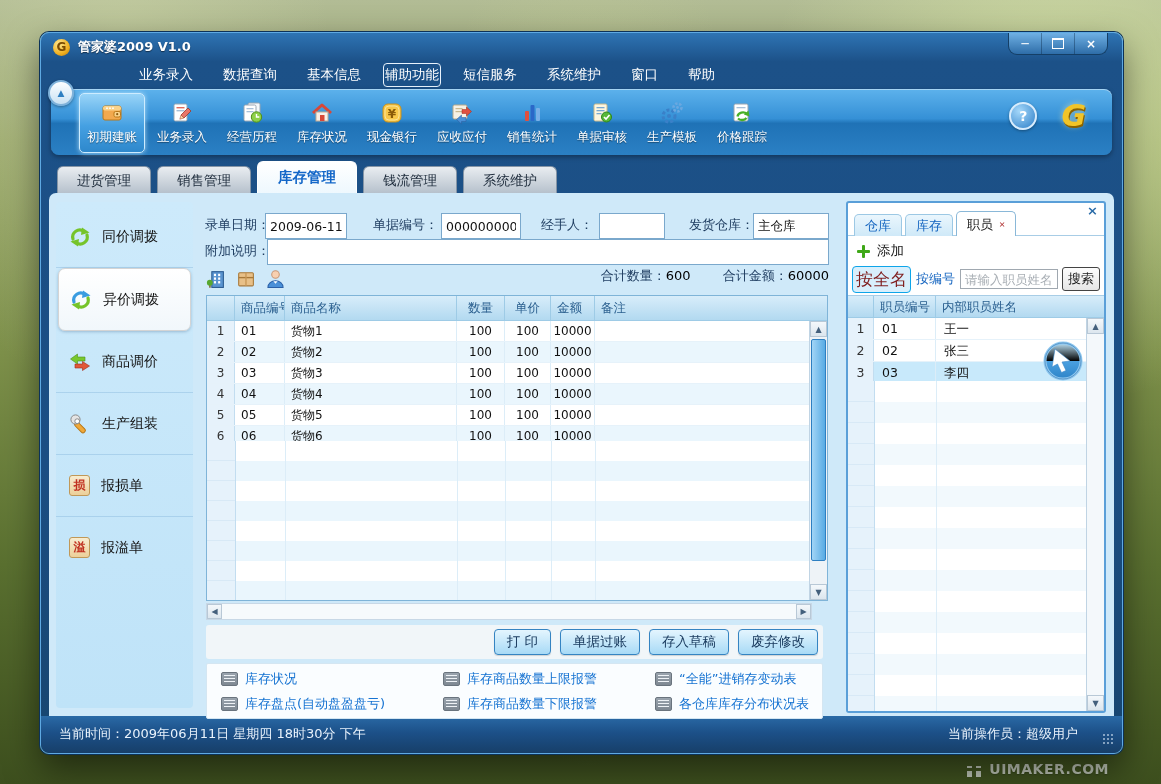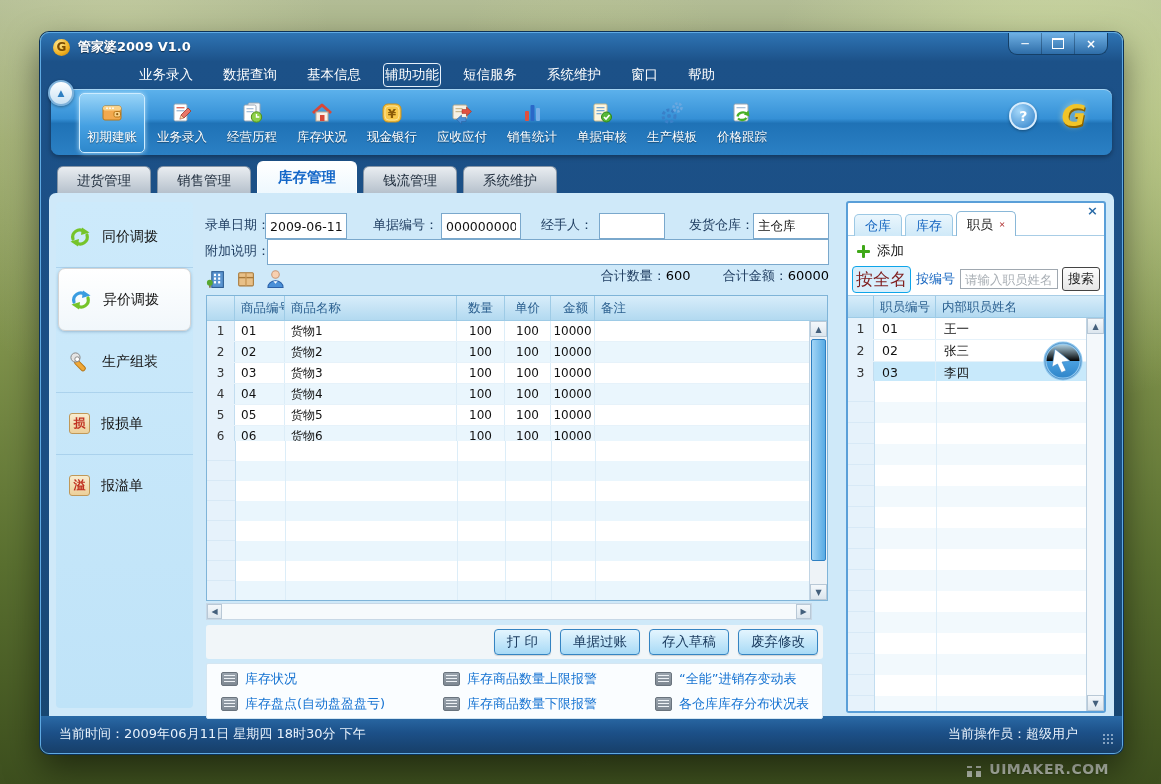--- a/index.html
+++ b/index.html
@@ -84,21 +84,21 @@
   .cname{width:172px;padding-left:6px;}
   .cqty{width:48px;text-align:center;}
   .cprice{width:46px;text-align:center;}
   .camt{width:44px;text-align:center;}
   .cnote{flex:1;border-right:none;}
   .hnum{width:28px;padding:0;}
   .hcode{width:50px;}
   .hname{width:172px;}
   .hqty{width:48px;text-align:center;}
   .hprice{width:46px;text-align:center;}
-  .hamt{width:44px;text-align:right;}
+  .hamt{width:44px;text-align:left;}
   .hnote{flex:1;border-right:none;}
   .tfill{position:absolute;left:0;top:120px;right:0;bottom:0;background:repeating-linear-gradient(180deg,#ffffff 0 20px,#eaf6fd 20px 40px);}
   .numstrip{position:absolute;left:0;top:0;bottom:0;width:28px;background:#e6f2fb;border-right:1px solid #c2ddf0;
     background-image:repeating-linear-gradient(180deg,transparent 0 19px,#d8e9f6 19px 20px);}
   .vline{position:absolute;top:0;bottom:0;width:1px;background:#dcedf8;}
   .vscroll{position:absolute;right:0;top:25px;bottom:0;width:17px;background:#eef3f7;border-left:1px solid #c0d4e4;}
   .sbtn{position:absolute;left:0;right:0;height:16px;background:linear-gradient(180deg,#f4f8fb,#dce6ee);border:1px solid #b8c8d6;
     color:#44607c;font-size:8px;display:flex;align-items:center;justify-content:center;box-sizing:border-box;}
   .sthumb{position:absolute;left:1px;right:1px;top:18px;height:220px;border-radius:2px;background:linear-gradient(90deg,#a2d5f6,#58abe4);border:1px solid #2e7fc1;}
   .hscroll{position:absolute;left:5px;top:402px;width:604px;height:15px;background:#f6fafc;border:1px solid #c8d8e6;}
@@ -331,20 +331,27 @@
           <svg class="sico" viewBox="0 0 22 22">
               <path d="M4 13 A7 7 0 0 1 15 5.5" fill="none" stroke="#3a9ce0" stroke-width="3.2" stroke-linecap="round"></path>
               <polygon points="13,1.5 20.5,6.5 12,9" fill="#3a9ce0"></polygon>
               <path d="M18 9 A7 7 0 0 1 7 16.5" fill="none" stroke="#76c42a" stroke-width="3.2" stroke-linecap="round"></path>
               <polygon points="9,20.5 1.5,15.5 10,13" fill="#76c42a"></polygon>
             </svg>
           <span class="slabel">异价调拨</span>
         </div>
         <div class="sitem">
           <svg class="sico" viewBox="0 0 22 22">
+              <polygon points="1.5,8 8.5,3 8.5,6 16,6 16,10 8.5,10 8.5,13" fill="#78c82e" stroke="#4e9018" stroke-width="0.6"></polygon>
+              <polygon points="20.5,15 13.5,10.5 13.5,13 6,13 6,17 13.5,17 13.5,19.5" fill="#e05838" stroke="#a02818" stroke-width="0.6"></polygon>
+            </svg>
+          <span class="slabel">商品调价</span>
+        </div>
+        <div class="sitem">
+          <svg class="sico" viewBox="0 0 22 22">
               <rect x="8" y="8.2" width="13" height="4.6" rx="2.2" transform="rotate(45 8 8.2)" fill="#f0a838" stroke="#b87818"></rect>
               <circle cx="6.5" cy="6.5" r="4.6" fill="#e4e4e4" stroke="#8a8a8a"></circle>
               <circle cx="8.2" cy="8.2" r="2.4" fill="#fff" stroke="#8a8a8a"></circle>
             </svg>
           <span class="slabel">生产组装</span>
         </div>
         <div class="sitem">
           <span class="charbox">损</span>
           <span class="slabel">报损单</span>
         </div>

